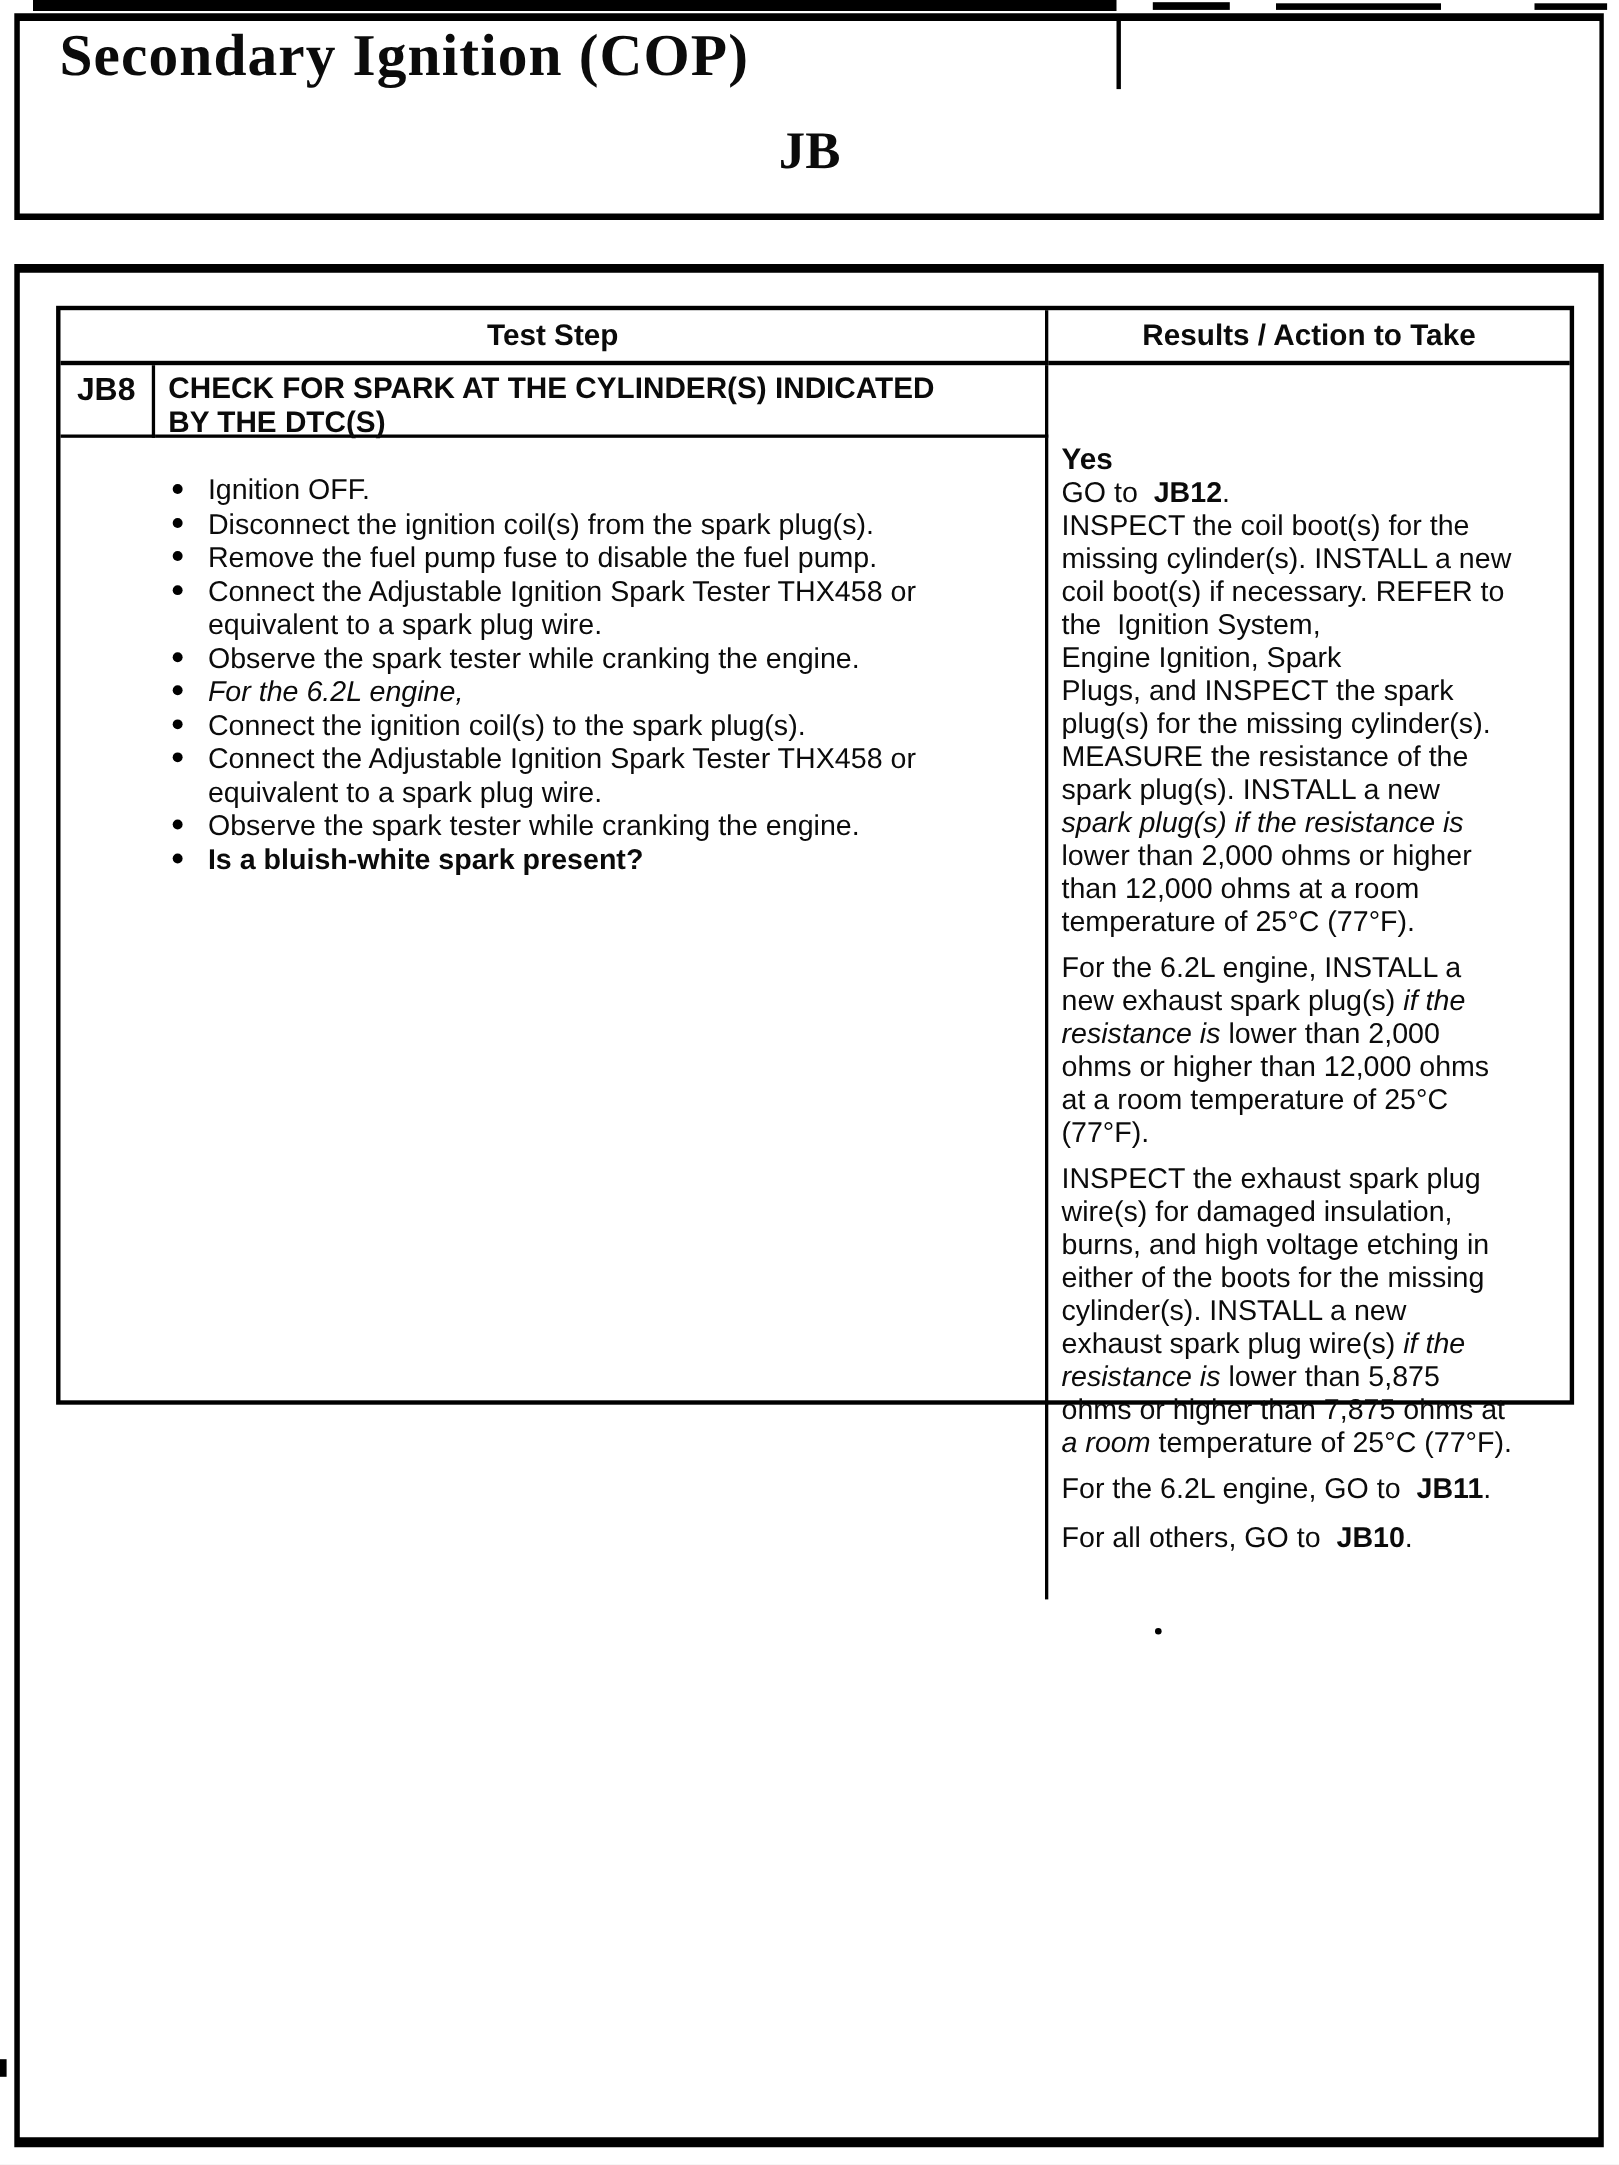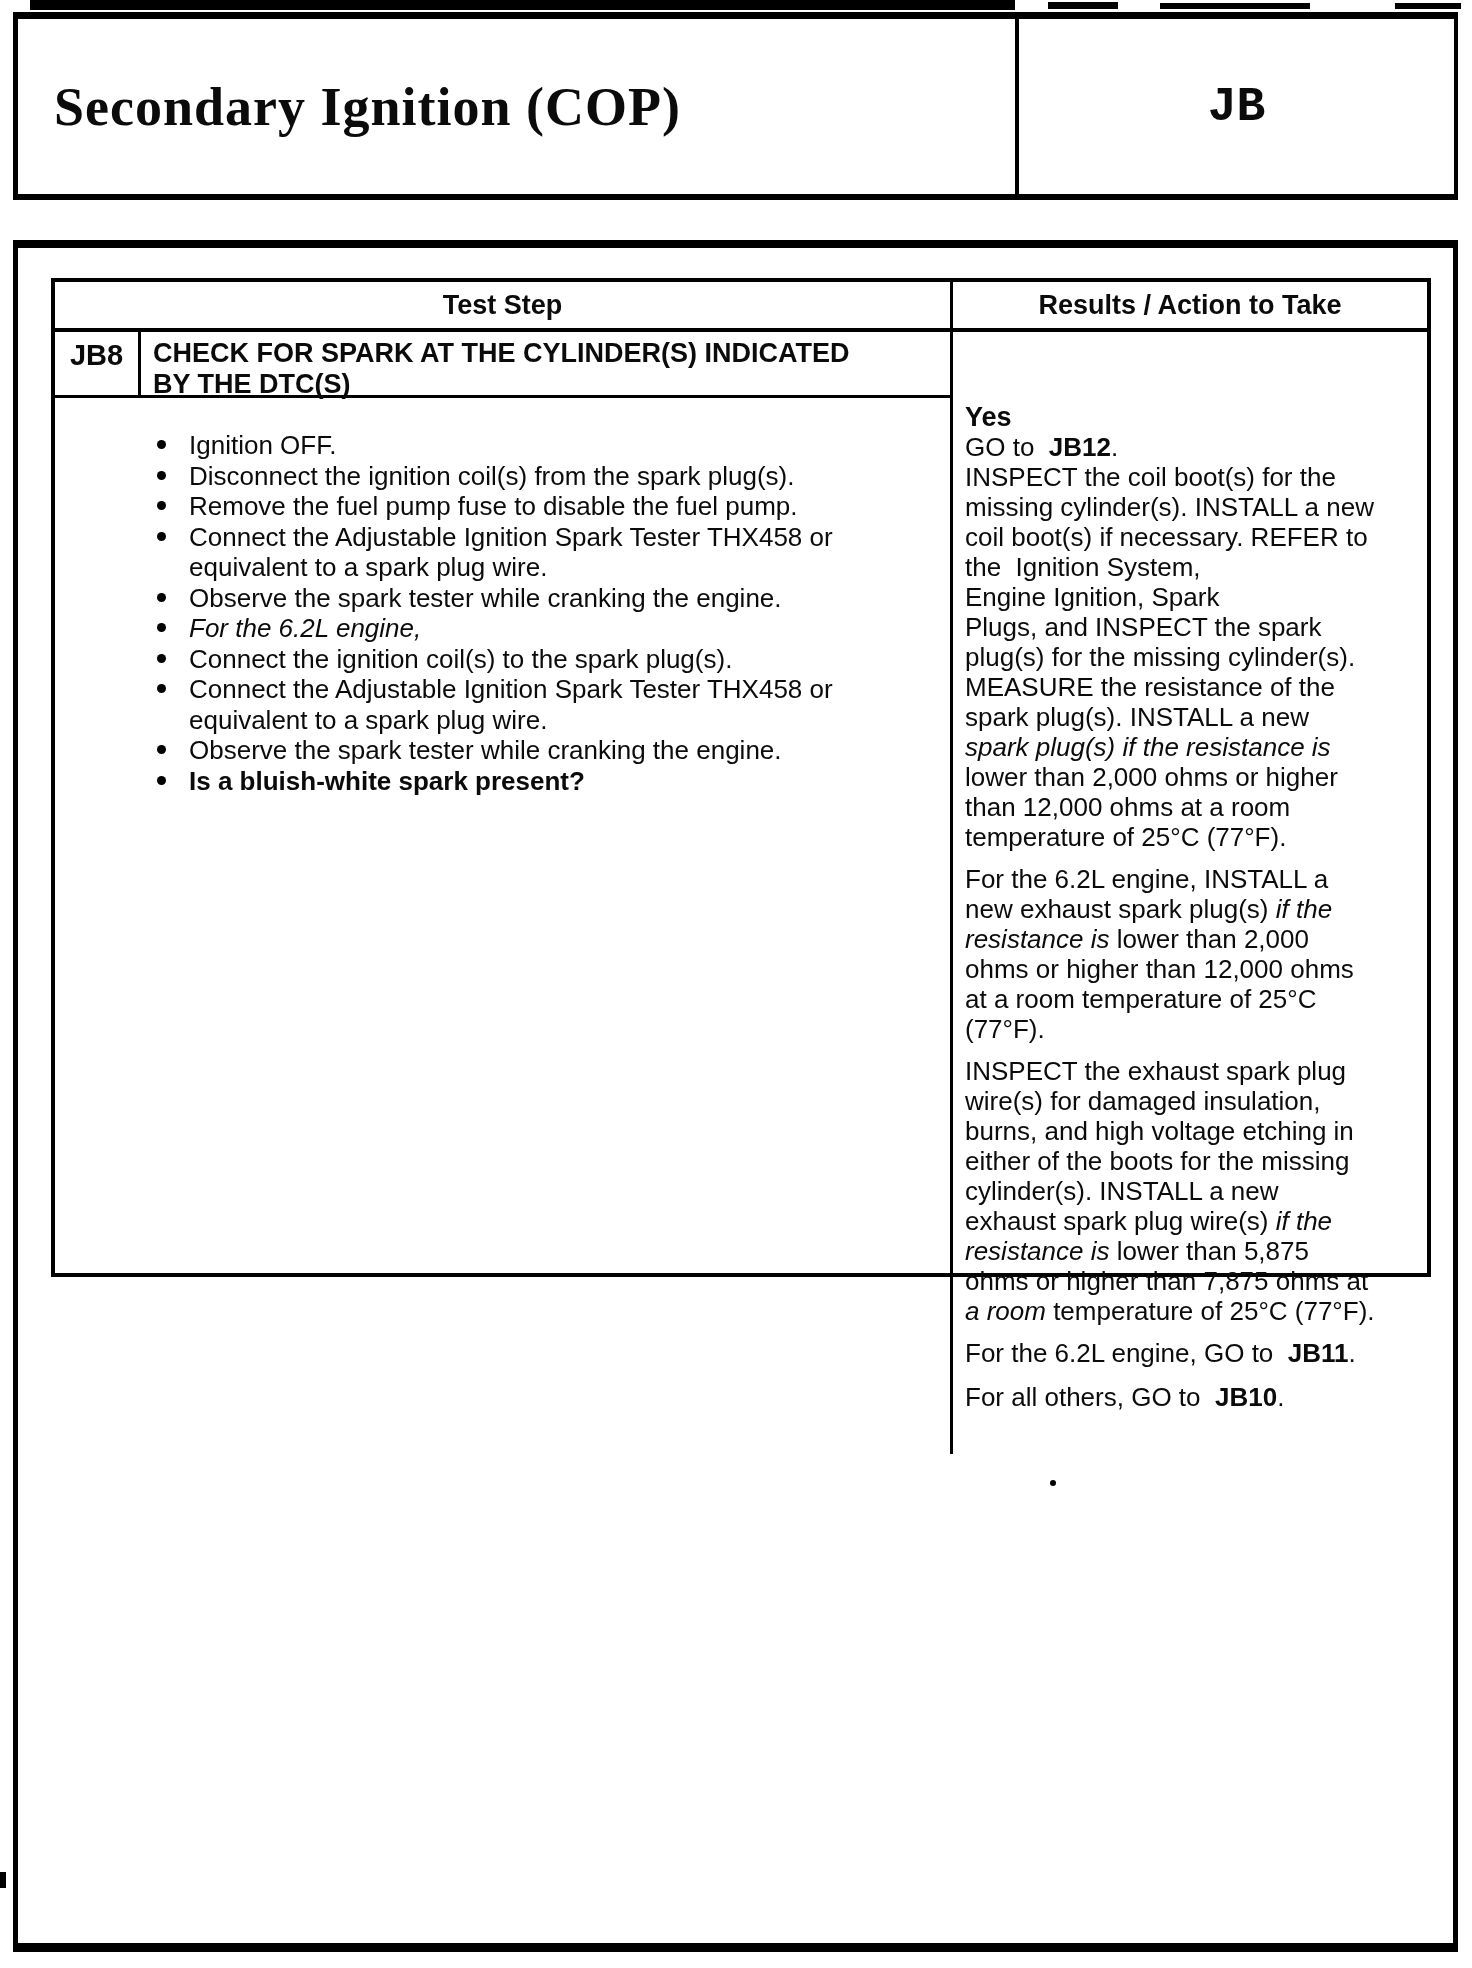--- a/index.html
+++ b/index.html
@@ -7,32 +7,32 @@
     position:relative; width:1472px; height:1968px; background:#ffffff;
     font-family:"Liberation Sans", sans-serif; color:#0b0b0b; overflow:hidden;
     margin:0 auto;
   }
   .artifact { position:absolute; background:#000; }
 
   
   .header-box {
     position:absolute; left:13px; top:12px; width:1445px; height:188px;
     border:4px solid #000; border-top-width:7px; border-left-width:5px; border-bottom-width:6px;
-    box-sizing:border-box; display:flex;
+    box-sizing:border-box; display:flex;flex-direction:column;
   }
   .header-left {
     width:1001px; border-right:4px solid #000; box-sizing:border-box;
     display:flex; align-items:center;
   }
   .header-title {
     font-family:"Liberation Serif", serif; font-weight:bold; font-size:54px;
     padding-left:36px; letter-spacing:1px; white-space:nowrap;
   }
   .header-right { flex:1; display:flex; align-items:center; justify-content:center; }
-  .header-code { font-family:Liberation Mono, monospace; font-weight:bold; font-size:48px; }
+  .header-code { font-family:Liberation Serif, serif; font-weight:bold; font-size:48px; }
 
   
   .main-frame {
     position:absolute; left:13px; top:240px; width:1445px; height:1712px;
     border:5px solid #000; border-top-width:8px; border-bottom-width:9px;
     box-sizing:border-box;
   }
 
   
   .dtable {

